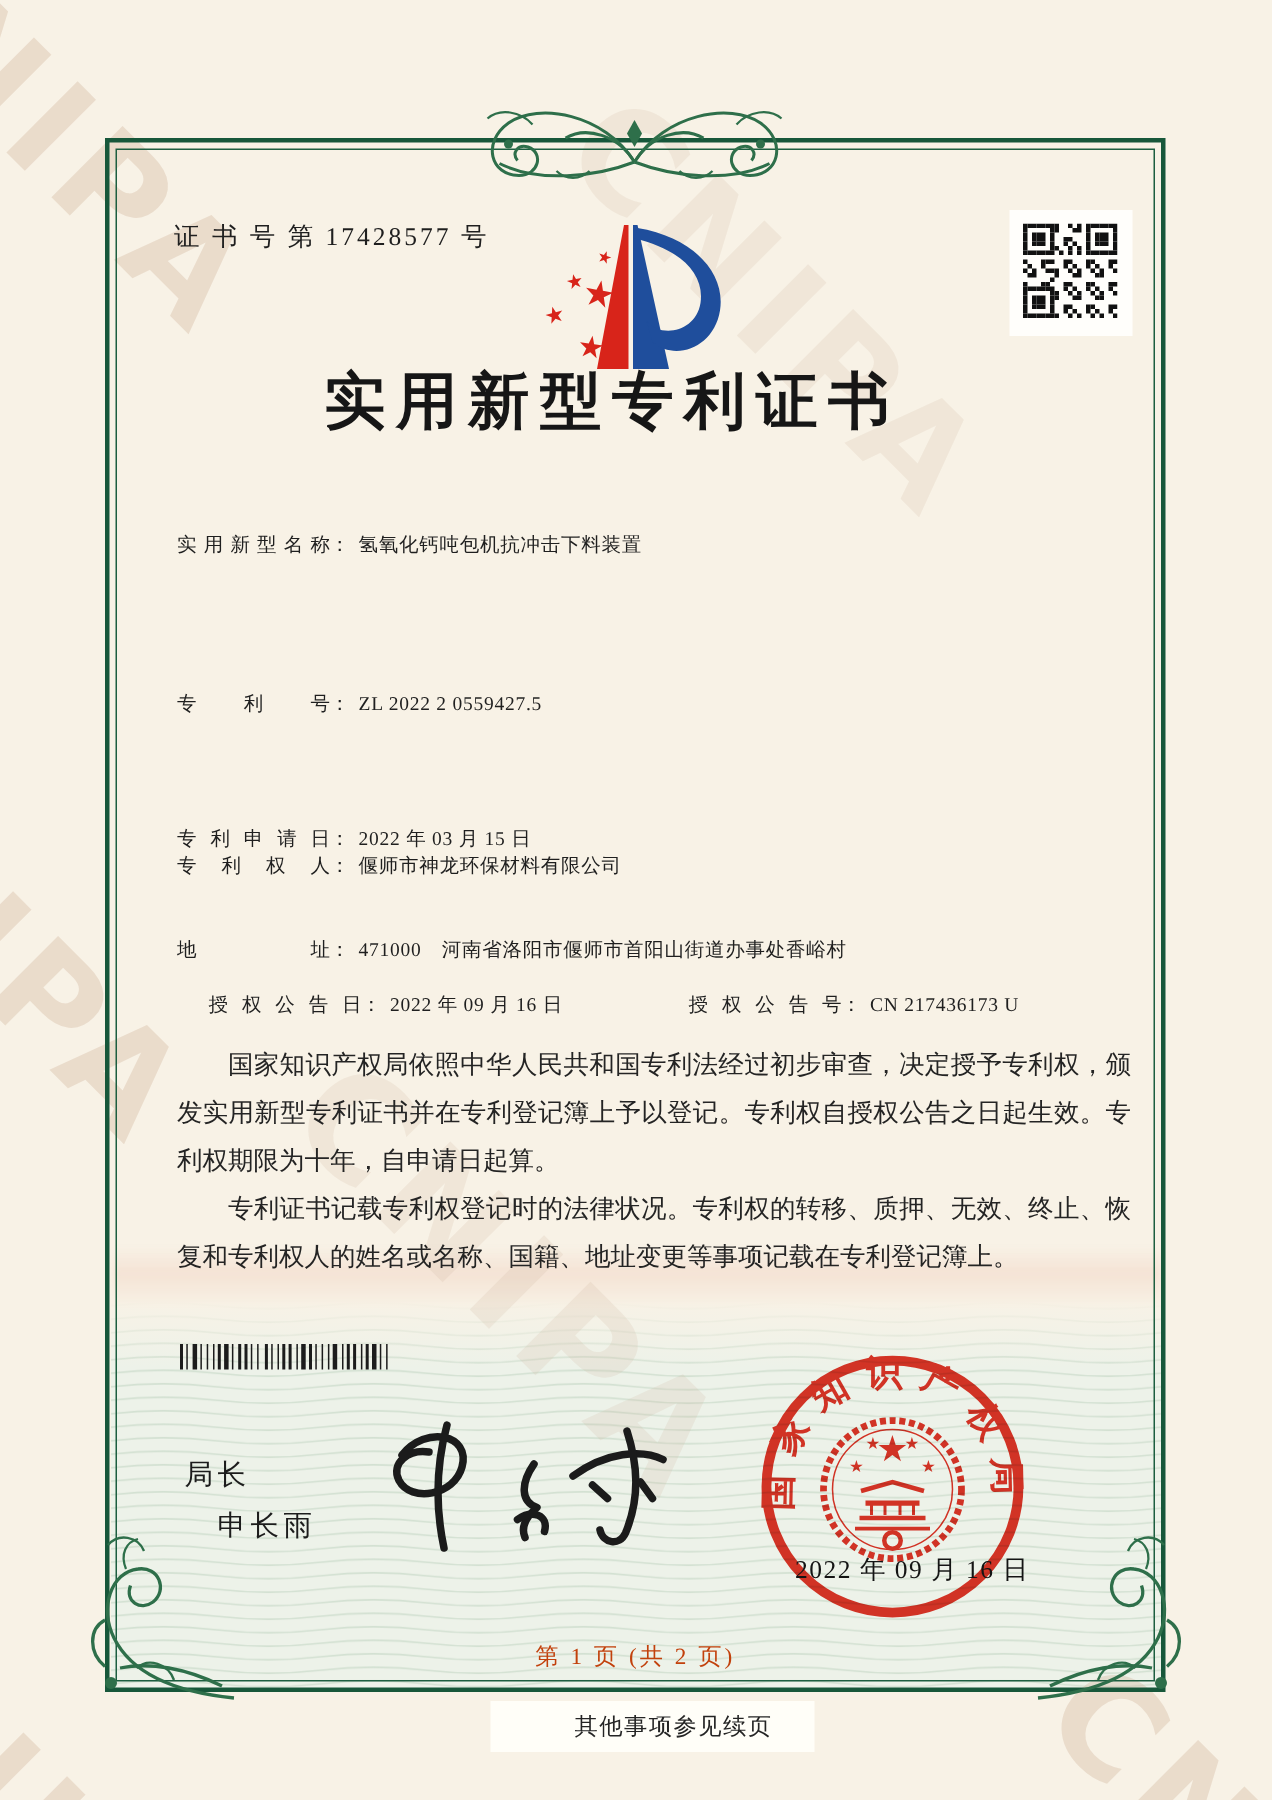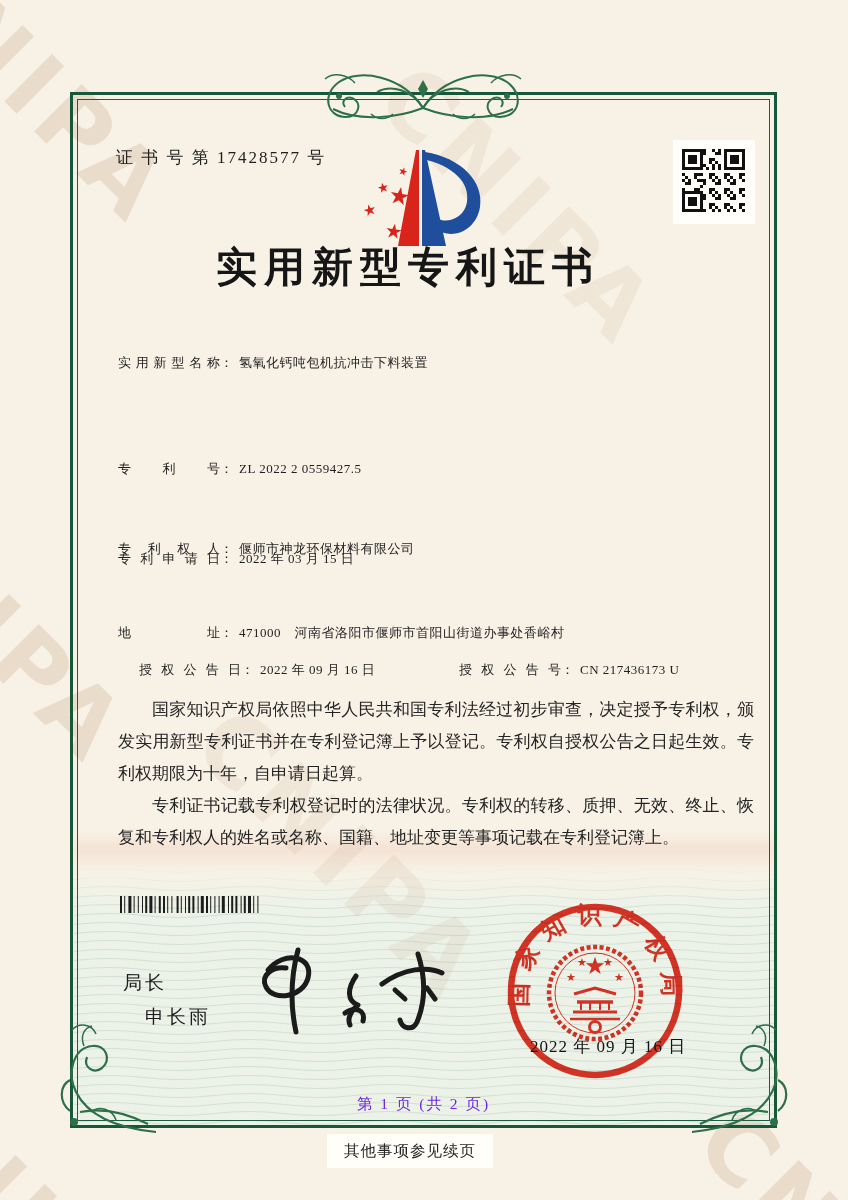--- a/index.html
+++ b/index.html
@@ -47,38 +47,38 @@
   .qrbox svg{position:absolute;left:9px;top:9px;}
   .logo{position:absolute;left:356px;top:144px;z-index:5;}
   .title{position:absolute;left:0;top:240px;width:816px;text-align:center;z-index:5;
     font-size:41px;font-weight:700;letter-spacing:7px;color:#161616;}
   
   .frow{position:absolute;left:118px;z-index:5;font-size:13px;color:#1f1f1f;white-space:nowrap;}
   .flabel{display:inline-block;width:102px;text-align:justify;text-align-last:justify;vertical-align:top;}
   .colon{display:inline-block;margin-right:6px;}
   .fvalue{letter-spacing:0.5px;}
   .r0{top:354px;} .r1{top:408px;} .r2{top:460px;} .r3{top:510px;margin-top:40px;}
-  .r4{top:540px;} .r5{top:624px;} .r6{top:661px;width:640px;margin-left:21px;}
+  .r4{top:568px;} .r5{top:624px;} .r6{top:661px;width:640px;margin-left:21px;}
   .pair2{position:absolute;left:320px;top:0;}
   
   .paras{position:absolute;left:118px;top:694px;width:636px;z-index:5;
     font-size:17px;line-height:32px;text-align:justify;color:#242424;}
   .paras p{margin:0;text-indent:2em;}
   
   .barcode{position:absolute;left:120px;top:896px;z-index:5;}
   .signer-title{position:absolute;left:123px;top:970px;font-size:19px;letter-spacing:3px;z-index:5;color:#1c1c1c;}
   .signer-name{position:absolute;left:123px;top:1004px;font-size:19px;letter-spacing:3px;z-index:5;color:#1c1c1c;margin-left:22px;}
   .signature{position:absolute;left:246px;top:942px;z-index:6;}
   .seal{position:absolute;left:500px;top:896px;z-index:6;mix-blend-mode:multiply;opacity:0.95;}
   .sealdate{position:absolute;left:530px;top:1035px;z-index:7;font-size:17px;
     letter-spacing:1px;color:#141414;white-space:nowrap;}
   .pageno{position:absolute;left:70px;top:1094px;width:707px;text-align:center;z-index:5;
-    font-size:15.5px;letter-spacing:2px;color:#6d28d9;}
-  .notebox{position:absolute;left:327px;top:1134px;width:166px;height:34px;background:#fffef8;
-    z-index:5;display:flex;align-items:center;justify-content:center;}
+    font-size:15.5px;letter-spacing:2px;color:#c2410c;}
+  .notebox{position:absolute;left:327px;top:1134px;width:188px;height:34px;background:#fffef8;
+    z-index:5;display:flex;align-items:center;justify-content:center;padding-left:28px;}
   .notebox span{font-size:15.5px;letter-spacing:1px;color:#242424;}
   .hiddefs{position:absolute;width:0;height:0;overflow:hidden;}
 </style>
 </head>
 <body>
 
 <div class="page">
 
   <svg class="hiddefs" aria-hidden="true">
     <defs>

